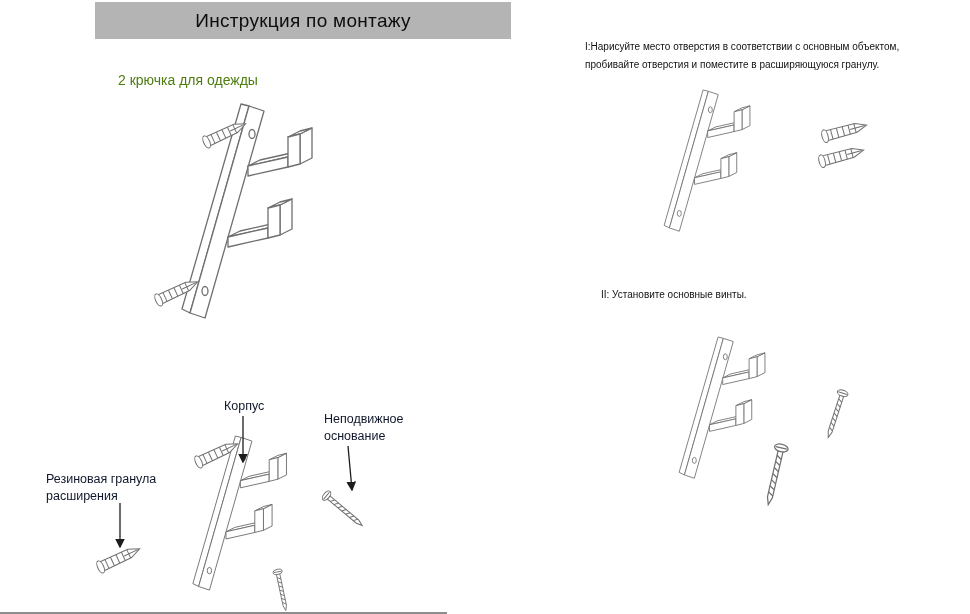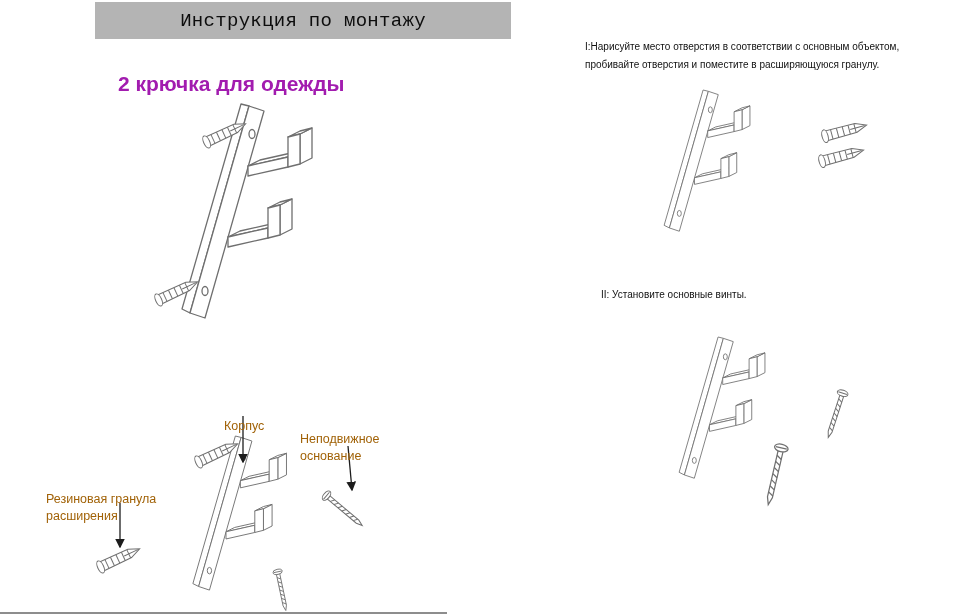--- a/index.html
+++ b/index.html
@@ -10,31 +10,31 @@
     font-family:"Liberation Sans", sans-serif;
     color:#000;
     overflow:hidden;
   }
   .abs { position:absolute; }
   .header-bar {
     left:95px; top:2px; width:416px; height:37px;
     background:#b4b4b4;
     display:flex; align-items:center; justify-content:center;
   }
-  .header-title { font-size:19px; color:#0d0d0d; letter-spacing:.3px;font-family:Liberation Mono, monospace; }
-  .product-title { left:118px; top:72px; font-size:21px; color:#a21caf;font-weight:bold; }
+  .header-title { font-size:19px; color:#0d0d0d; letter-spacing:.3px; }
+  .product-title { left:118px; top:72px; font-size:14px; color:#4d7c0f; }
   .step-text {
     left:585px; width:382px;
     font-size:10px; font-weight:normal; color:#111;
     line-height:1.75; white-space:pre-line;
   }
   .step1 { top:38px; }
   .step2 { top:286px;padding-left:16px; }
   .part-label {
-    font-size:12.5px; color:#a16207; line-height:1.35; white-space:pre-line;margin-top:20px;
+    font-size:12.5px; color:#0f172a; line-height:1.35; white-space:pre-line;
   }
   .bottom-line { left:0; top:612px; width:447px; height:1.5px; background:#8d8d8d; }
   svg { overflow:visible; }
 </style>
 </head>
 <body>
 
 <svg width="0" height="0" style="position:absolute" aria-hidden="true">
   <defs>
     <marker id="arrow" viewBox="0 0 10 10" refX="8.5" refY="5" markerWidth="7.5" markerHeight="7.5" orient="auto">
@@ -119,21 +119,21 @@
       <use href="#screw"></use>
     </g>
   <g stroke="#1c1c1c" stroke-width="1.3">
     <line x1="213" y1="26" x2="213" y2="72" marker-end="url(#arrow)"></line>
     <line x1="318" y1="56" x2="322" y2="100" marker-end="url(#arrow)"></line>
     <line x1="90" y1="113" x2="90" y2="157" marker-end="url(#arrow)"></line>
   </g>
 </svg>
 
 <div class="abs part-label" style="left:224px;top:398px">Корпус</div>
-<div class="abs part-label" style="left:300px;top:411px">Неподвижное
+<div class="abs part-label" style="left:324px;top:411px">Неподвижное
 основание</div>
 <div class="abs part-label" style="left:46px;top:471px">Резиновая гранула
 расширения</div>
 
 <div class="abs step-text step1">I:Нарисуйте место отверстия в соответствии с основным объектом,
 пробивайте отверстия и поместите в расширяющуюся гранулу.</div>
 
 <svg class="abs" style="left:615px;top:82px" width="310" height="175">
   <use href="#rack" transform="translate(30,8) scale(0.66)"></use>
   <g transform="translate(208,62) rotate(-105)">

